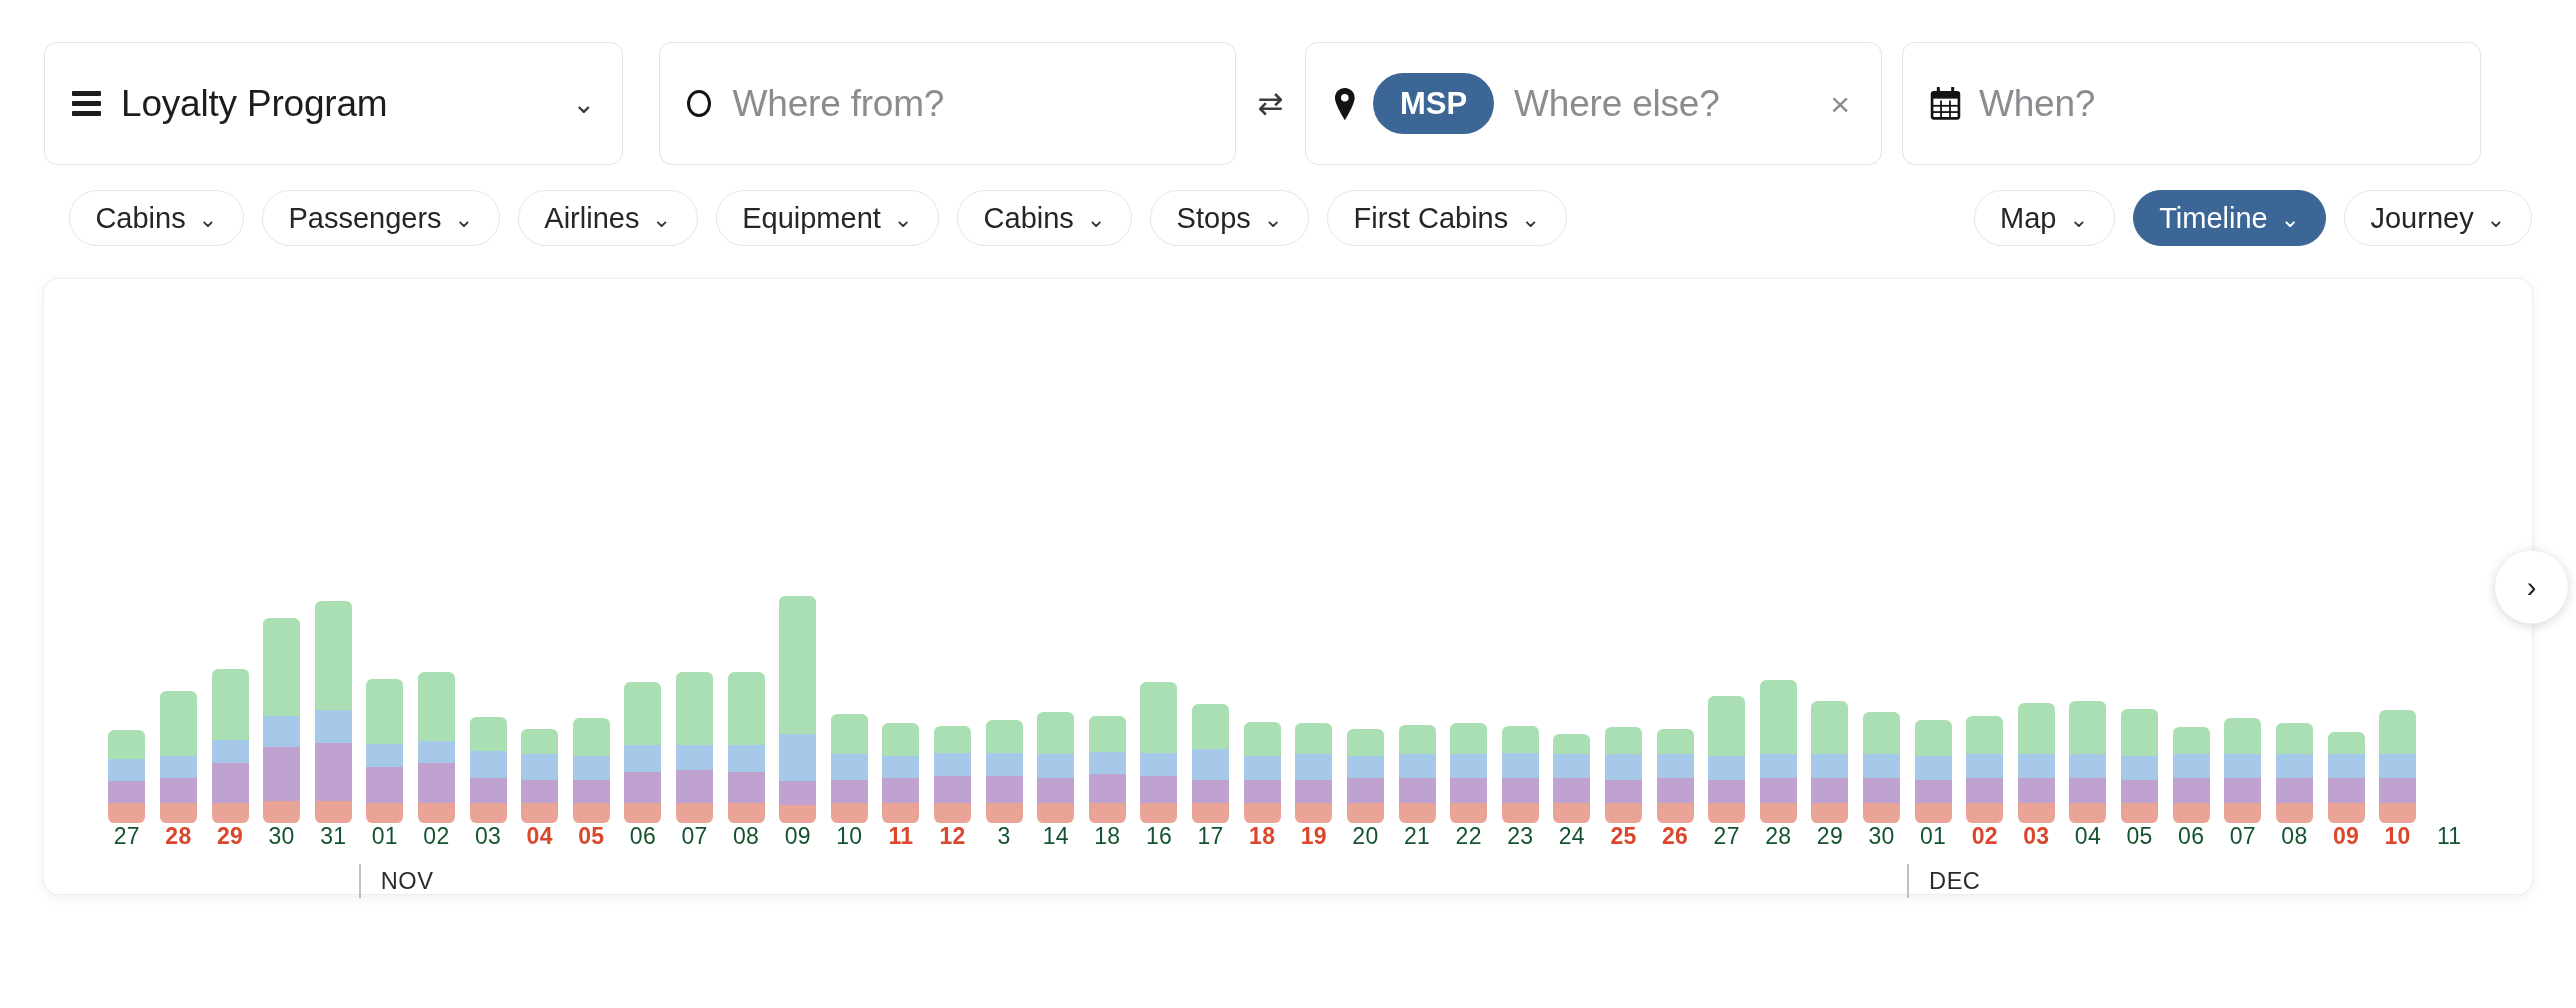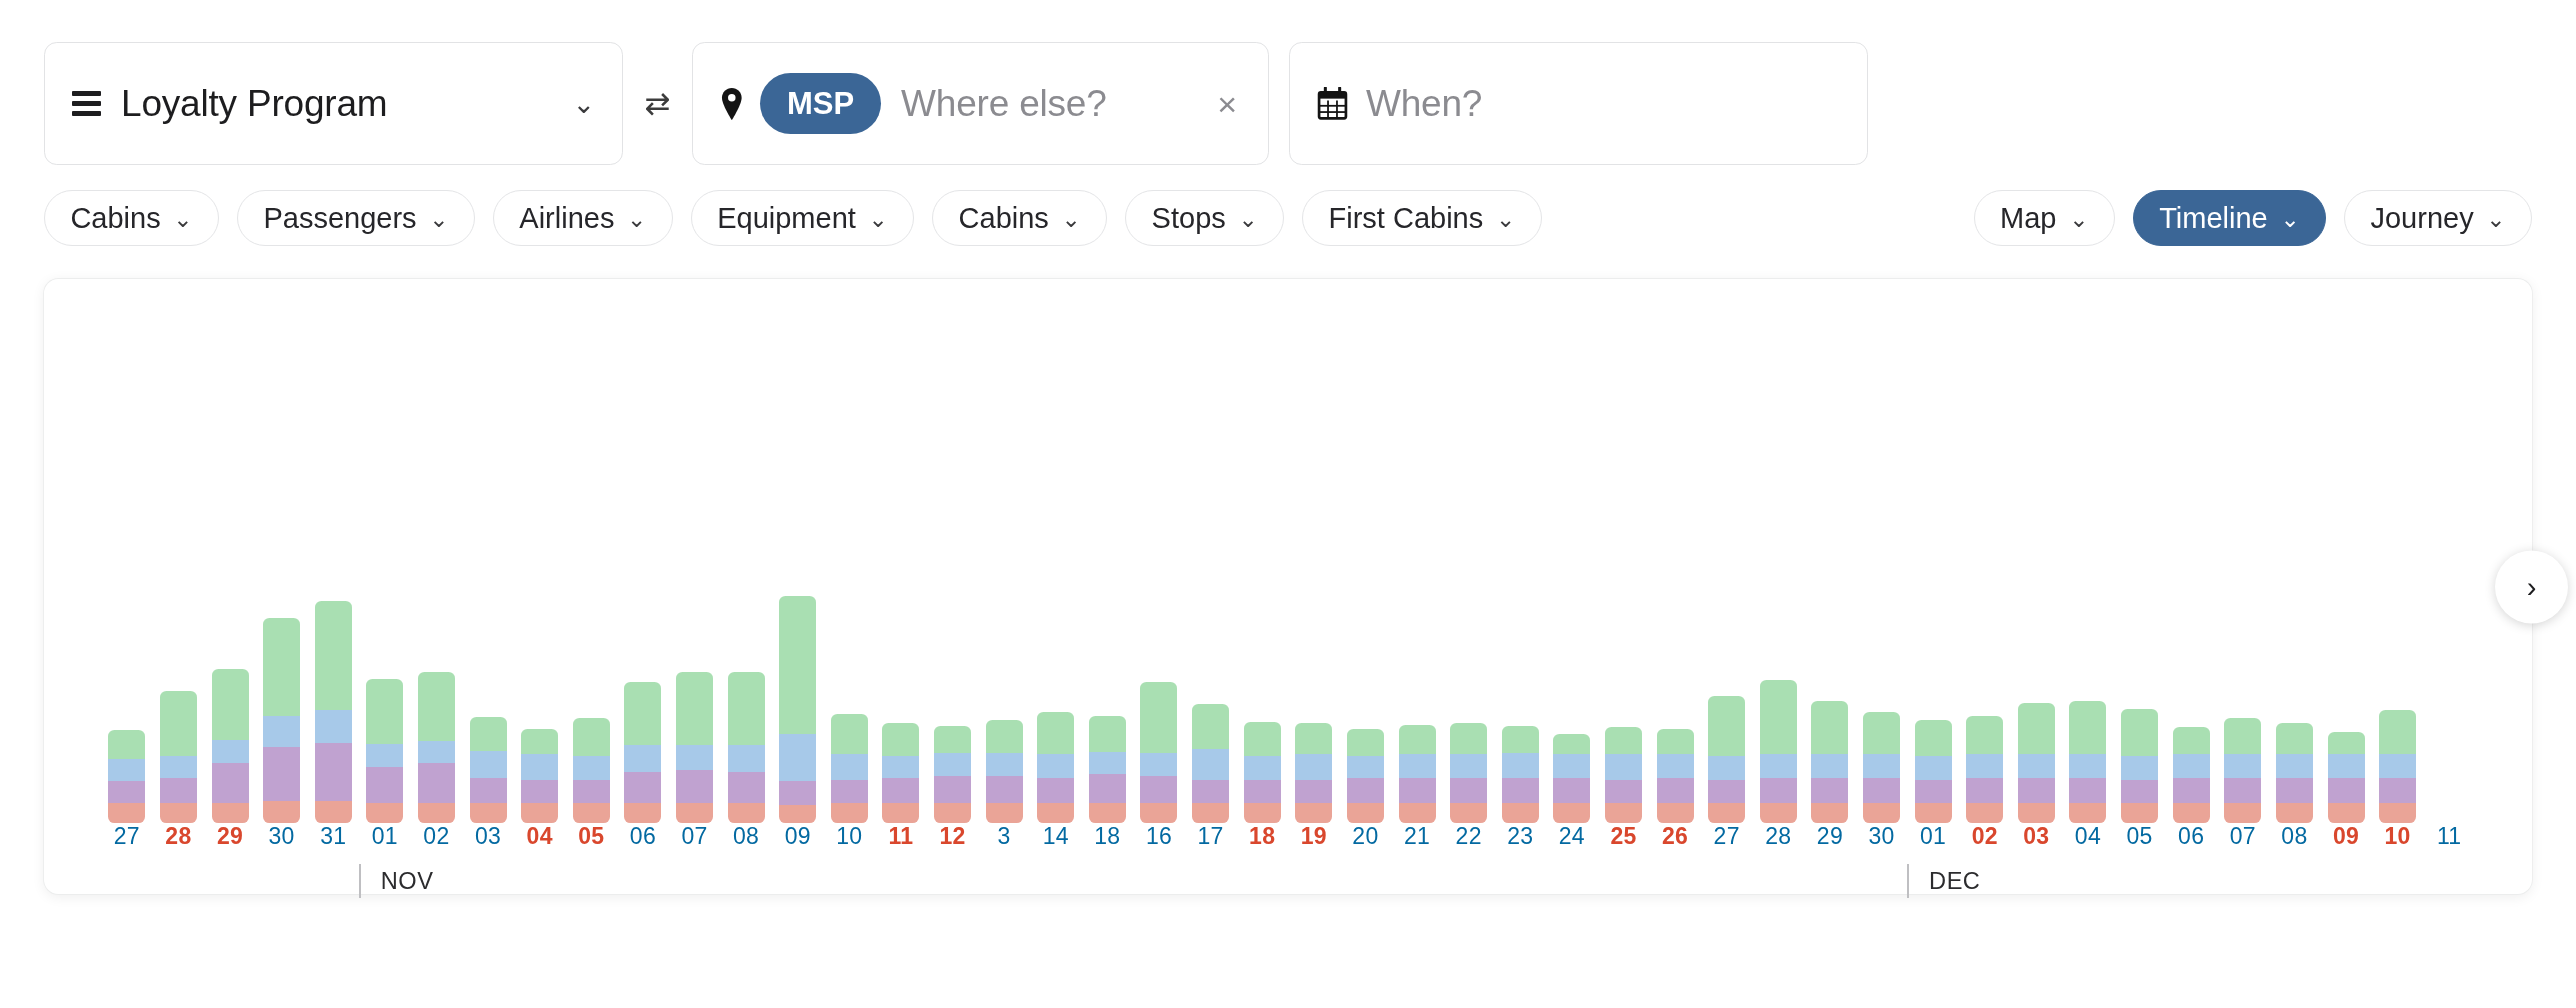--- a/index.html
+++ b/index.html
@@ -78,20 +78,21 @@
   }
   .clear-x {
     position:absolute; right: 31px; top: 50%; transform: translateY(-50%);
     font-size: 34px; color: #8b8b90; line-height: 1; font-weight: 300;
   }
 
   
   .filters {
     display: flex; 
     padding: 25.4px 44px 0 44px;
+    margin-left: 25px;
   }
   .filters .right { margin-left: auto; display: flex; align-items: center; }
   .chip {
     border: 1.4px solid #e4e5e7;
     border-radius: 906px;
     background: #fff;
     height: 56px;
     display: inline-flex; align-items: center; gap: 12.7px;
     padding: 0 25.4px;
     margin-right: 18px;
@@ -155,21 +156,21 @@
   .seg.business { background: #c0a2d0; }
   .seg.first    { background: #eaa497; }
 
   
   .axis {
     position: absolute; left: 57px; right: 57px; top: 544px;
     display: flex;
   }
   .axis .tick {
     flex: 1 1 0; text-align: center;
-    font-size: 23px; color: #0369a1;
+    font-size: 23px; color: #14532d;
     letter-spacing: 0.3px;
   }
   .axis .tick.wk { color: #d9472d; font-weight: 600; }
 
   
   .months { position: absolute; left: 57px; right: 57px; top: 585px; height: 54px; }
   .month { position: absolute; top: 0; display: flex; align-items: center; }
   .month .rule { width: 1.8px; height: 34px; background: #bfbfc2; }
   .month .mlb { font-size: 23.6px; color: #2c2c2e; margin-left: 20px; letter-spacing: 0.5px; }
 
@@ -193,20 +194,24 @@
   <div class="sfield loyalty">
     <span class="hamburger">
         <i></i>
         <i></i>
         <i></i>
       </span>
     <span class="loyalty-label">Loyalty Program</span>
     <span class="chev-field">⌄</span>
   </div>
 
+  <div class="sfield from">
+    <span class="circle-icon"></span>
+    <span class="placeholder">Where from?</span>
+  </div>
 
   <div class="swap">
     <span>⇄</span>
   </div>
 
   <div class="sfield to">
     <span class="pin-icon">
       <svg width="23.6" height="34" viewBox="0 0 26 38">
           <path d="M13 1C6.9 1 2 5.9 2 12c0 8 11 25 11 25s11-17 11-25c0-6.1-4.9-11-11-11z" fill="#141414"></path>
           <circle cx="13" cy="12" r="4.2" fill="#ffffff"></circle>

